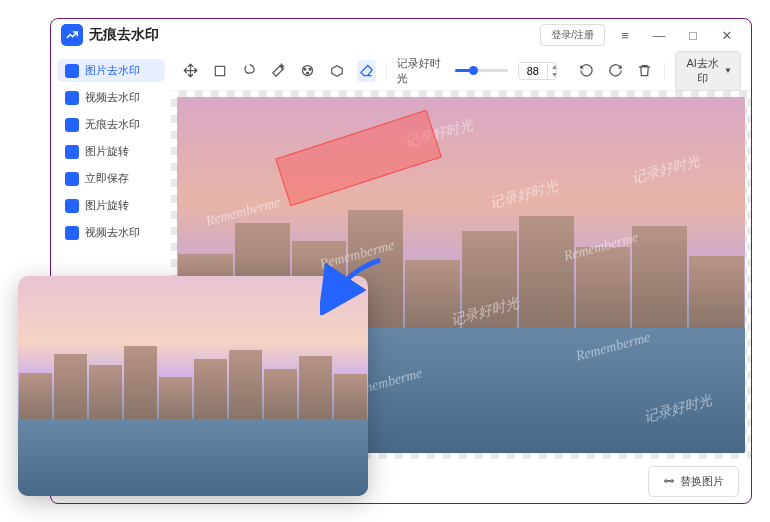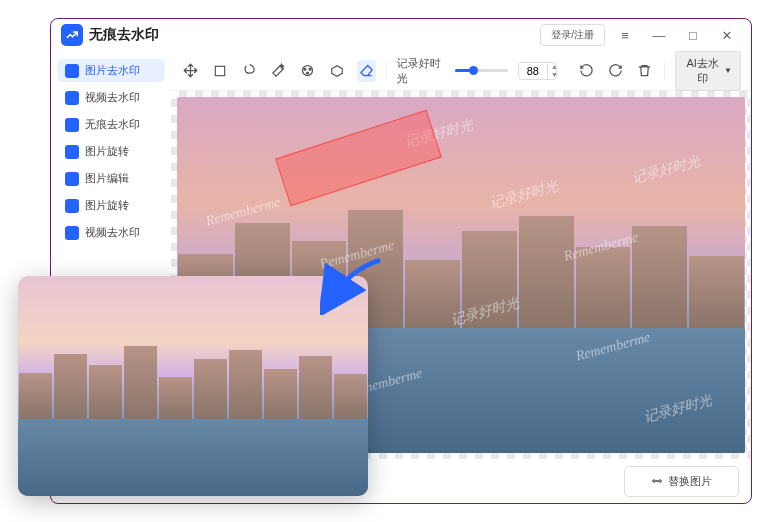--- a/index.html
+++ b/index.html
@@ -31,21 +31,21 @@
 .tb-div{width:1px;height:18px;background:#eee}
 .ai-btn{font-size:11px;padding:4px 8px;border:1px solid #ddd;border-radius:4px;color:#444;display:flex;align-items:center;gap:3px}
 .canvas{flex:1;background-image:linear-gradient(45deg,#e8e8e8 25%,transparent 25%),linear-gradient(-45deg,#e8e8e8 25%,transparent 25%),linear-gradient(45deg,transparent 75%,#e8e8e8 75%),linear-gradient(-45deg,transparent 75%,#e8e8e8 75%);background-size:16px 16px;background-position:0 0,0 8px,8px -8px,-8px 0;padding:6px;position:relative}
 .img-wm{position:absolute;inset:6px;background:linear-gradient(180deg,#d9a8c4 0%,#e8b4a8 30%,#c8a8d4 50%,#8494b4 70%,#5a7498 100%);border-radius:2px;overflow:hidden}
 .wm{position:absolute;font-size:14px;color:rgba(255,255,255,0.5);font-style:italic;transform:rotate(-15deg);white-space:nowrap;font-family:cursive}
 .sel-box{position:absolute;left:18%;top:10%;width:28%;height:14%;background:rgba(255,80,80,0.4);border:1px solid rgba(255,50,50,0.7);transform:rotate(-18deg)}
 .buildings{position:absolute;left:0;right:0;bottom:35%;height:35%;display:flex;align-items:flex-end}
 .bld{flex:1;background:linear-gradient(180deg,#b89488,#8a7468);margin:0 1px}
 .water{position:absolute;left:0;right:0;bottom:0;height:35%;background:linear-gradient(180deg,#6888a8,#486888)}
 .footer{height:44px;display:flex;align-items:center;justify-content:flex-end;padding:0 12px;gap:10px}
-.replace-btn{font-size:11px;padding:7px 26px;border:1px solid #ddd;border-radius:5px;background:#fff;color:#444;display:flex;align-items:center;gap:5px}
+.replace-btn{font-size:11px;padding:7px 14px;border:1px solid #ddd;border-radius:5px;background:#fff;color:#444;display:flex;align-items:center;gap:5px}
 .save-btn{font-size:11px;padding:7px 18px;border:none;border-radius:5px;background:#2563ff;color:#fff;display:flex;align-items:center;gap:5px}
 .result-card{position:absolute;left:18px;top:276px;width:350px;height:220px;border-radius:10px;box-shadow:0 6px 24px rgba(0,0,0,0.25);overflow:hidden;background:linear-gradient(180deg,#e8c4d4 0%,#f4d4c4 30%,#d4b4e4 45%,#8898b8 65%,#5878a0 100%)}
 .arrow{position:absolute;left:320px;top:255px;z-index:5}
 </style>
 </head>
 <body>
 
 <div class="window">
   <div class="titlebar">
     <div class="app-icon">
@@ -75,21 +75,21 @@
       <div class="sb-item">
           <div class="sb-icon"></div>
           <span>无痕去水印</span>
         </div>
       <div class="sb-item">
           <div class="sb-icon"></div>
           <span>图片旋转</span>
         </div>
       <div class="sb-item">
           <div class="sb-icon"></div>
-          <span>图片编辑</span>
+          <span>立即保存</span>
         </div>
       <div class="sb-item">
           <div class="sb-icon"></div>
           <span>图片旋转</span>
         </div>
       <div class="sb-item">
           <div class="sb-icon"></div>
           <span>视频去水印</span>
         </div>
     </div>

